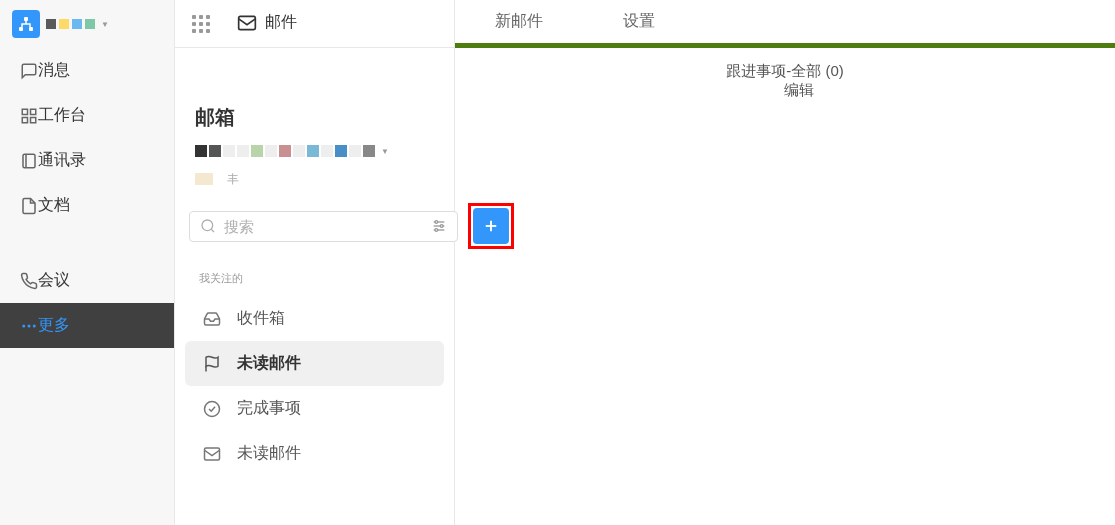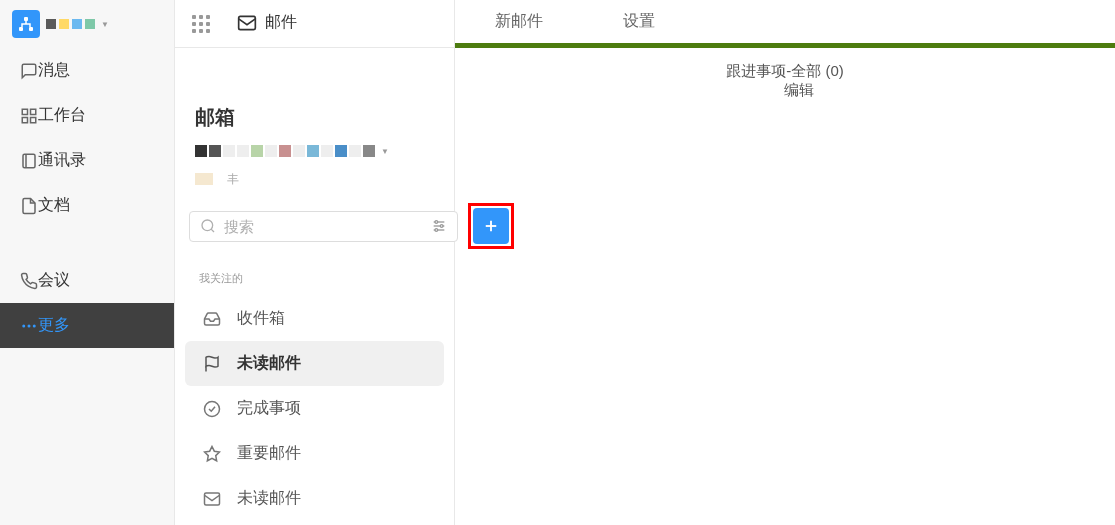--- a/index.html
+++ b/index.html
@@ -243,28 +243,20 @@
           <svg width="18" height="18" viewBox="0 0 24 24" fill="none" stroke="#777" stroke-width="2">
             <circle cx="12" cy="12" r="10"></circle>
             <polyline points="8 12 11 15 16 9"></polyline>
           </svg>
         </span>
       <span>完成事项</span>
     </div>
     <div class="folder-item">
       <span class="icon">
           <svg width="18" height="18" viewBox="0 0 24 24" fill="none" stroke="#777" stroke-width="2">
-            <polygon points="12 2 15.09 8.26 22 9.27 17 14.14 18.18 21.02 12 17.77 5.82 21.02 7 14.14 2 9.27 8.91 8.26 12 2"></polygon>
-          </svg>
-        </span>
-      <span>重要邮件</span>
-    </div>
-    <div class="folder-item">
-      <span class="icon">
-          <svg width="18" height="18" viewBox="0 0 24 24" fill="none" stroke="#777" stroke-width="2">
             <rect x="2" y="4" width="20" height="16" rx="2"></rect>
             <polyline points="2,7 12,14 22,7"></polyline>
           </svg>
         </span>
       <span>未读邮件</span>
     </div>
   </div>
 </div>
 
 <div class="right-panel">

